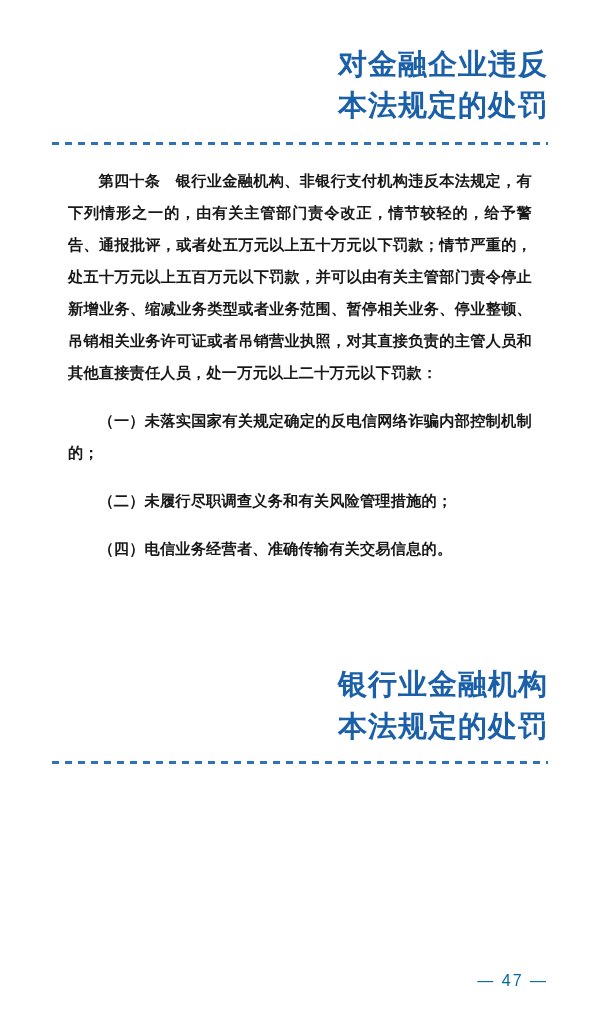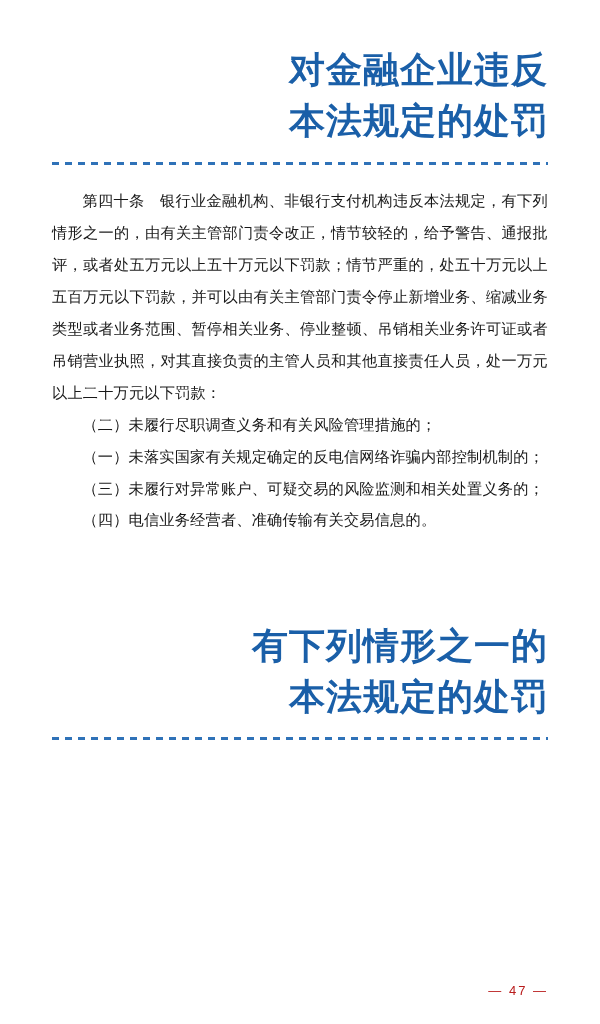--- a/index.html
+++ b/index.html
@@ -21,21 +21,21 @@
     box-sizing: border-box;
     padding: 0;
   }
   .section {
     padding: 0 52px;
     box-sizing: border-box;
   }
   .section-title {
     text-align: right;
     color: #1a5fa8;
-    font-size: 36px;
+    font-size: 29px;
     font-weight: bold;
     line-height: 1.42;
     letter-spacing: 1px;
     font-family: "Liberation Sans", sans-serif;
   }
   .section-title .line {
     display: block;
     white-space: nowrap;
   }
   .divider {
@@ -53,63 +53,63 @@
   .body-text {
     margin-top: 20px;
     font-size: 15.2px;
     line-height: 2.1;
     color: #181818;
     text-align: justify;
     text-justify: inter-ideograph;
     letter-spacing: 0.2px;
   }
   .body-text p {
-    margin: 0;
+    margin: 16px;
+    font-weight: bold;
   }
   .indent {
     text-indent: 2em;
   }
   .spacer-1 { height: 84px; }
   .top-pad { height: 44px; }
   .page-number {
     position: absolute;
     right: 52px;
-    bottom: 26px;
-    font-size: 13px;
-    color: #b91c1c;
+    bottom: 34px;
+    font-size: 16px;
+    color: #0369a1;
     letter-spacing: 2px;
   }
 </style>
 </head>
 <body>
 
 <div class="page">
 
   <div class="top-pad"></div>
 
   <div class="section">
     <div class="section-title">
       <span class="line">对金融企业违反</span>
       <span class="line">本法规定的处罚</span>
     </div>
     <div class="divider"></div>
     <div class="body-text">
       <p class="indent">第四十条　银行业金融机构、非银行支付机构违反本法规定，有下列情形之一的，由有关主管部门责令改正，情节较轻的，给予警告、通报批评，或者处五万元以上五十万元以下罚款；情节严重的，处五十万元以上五百万元以下罚款，并可以由有关主管部门责令停止新增业务、缩减业务类型或者业务范围、暂停相关业务、停业整顿、吊销相关业务许可证或者吊销营业执照，对其直接负责的主管人员和其他直接责任人员，处一万元以上二十万元以下罚款：</p>
+      <p class="indent">（一）未落实国家有关规定确定的反电信网络诈骗内部控制机制的；</p>
       <p class="indent">（二）未履行尽职调查义务和有关风险管理措施的；</p>
-      <p class="indent">（一）未落实国家有关规定确定的反电信网络诈骗内部控制机制的；</p>
-      <p class="indent">（三）未履行对异常账户、可疑交易的风险监测和相关处置义务的；</p>
       <p class="indent">（四）电信业务经营者、准确传输有关交易信息的。</p>
     </div>
   </div>
 
   <div class="spacer-1"></div>
 
   <div class="section">
     <div class="section-title">
-      <span class="line">有下列情形之一的</span>
+      <span class="line">银行业金融机构</span>
       <span class="line">本法规定的处罚</span>
     </div>
     <div class="divider tight"></div>
   </div>
 
   <div class="page-number">— 47 —</div>
 
 </div>
 
 </body></html>

